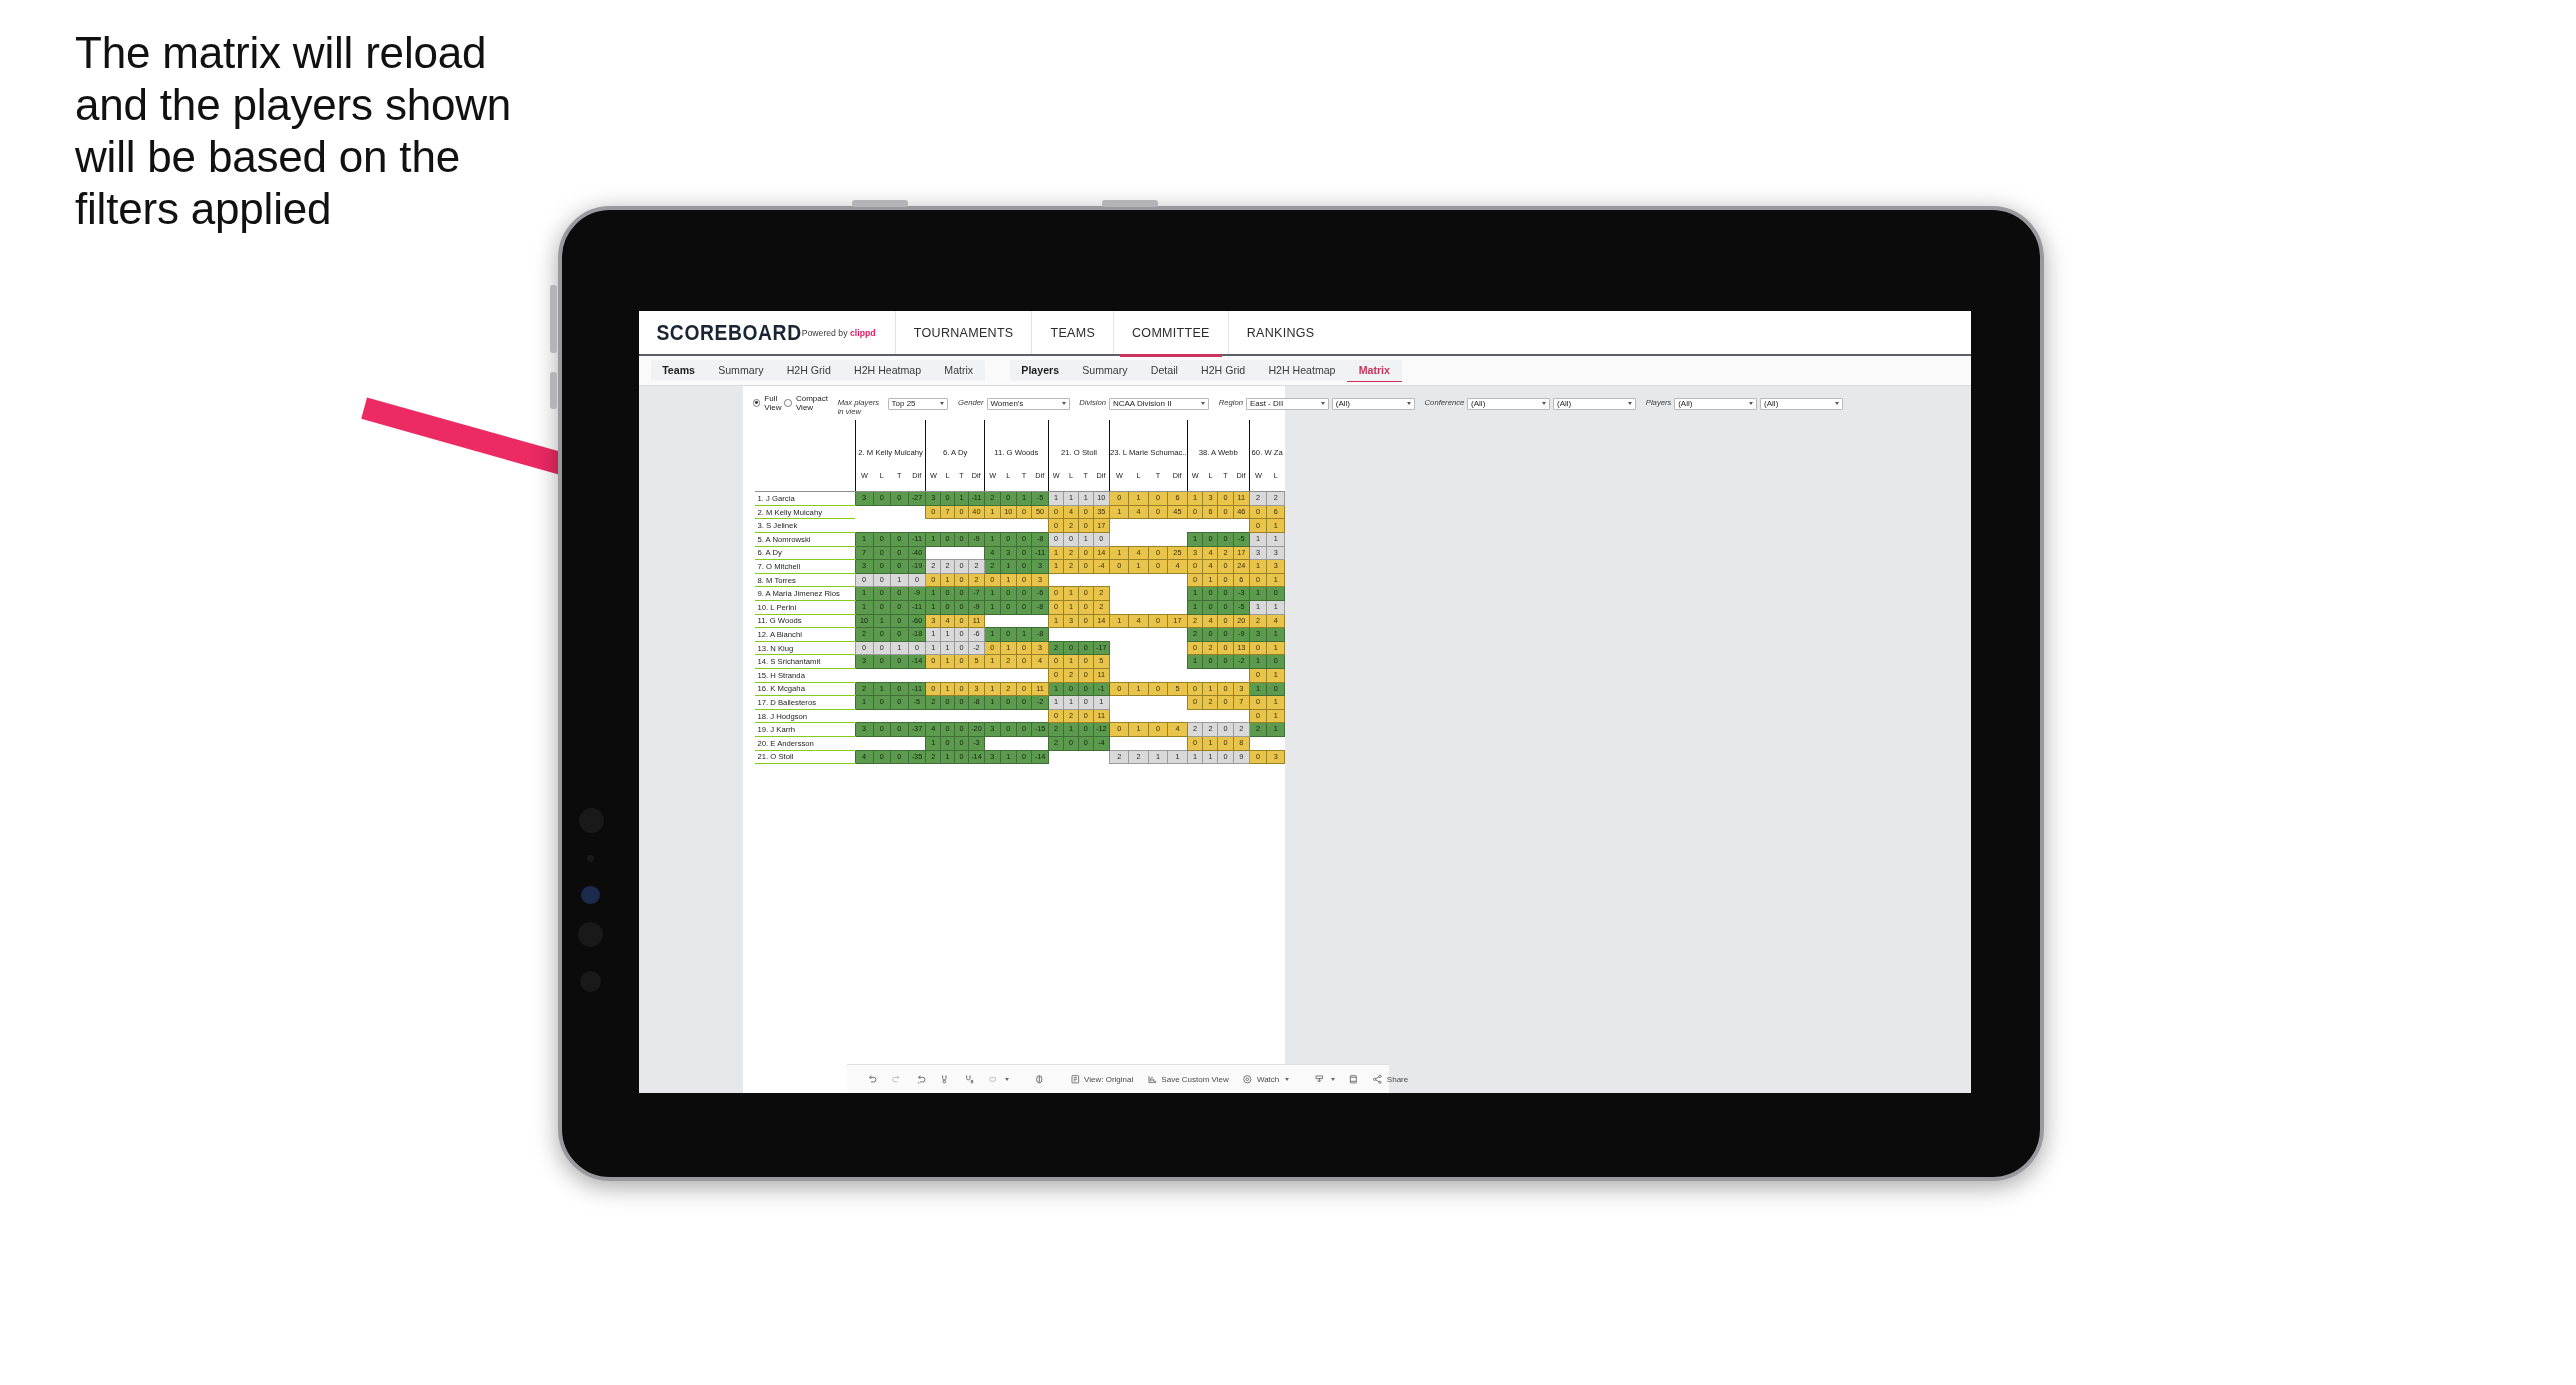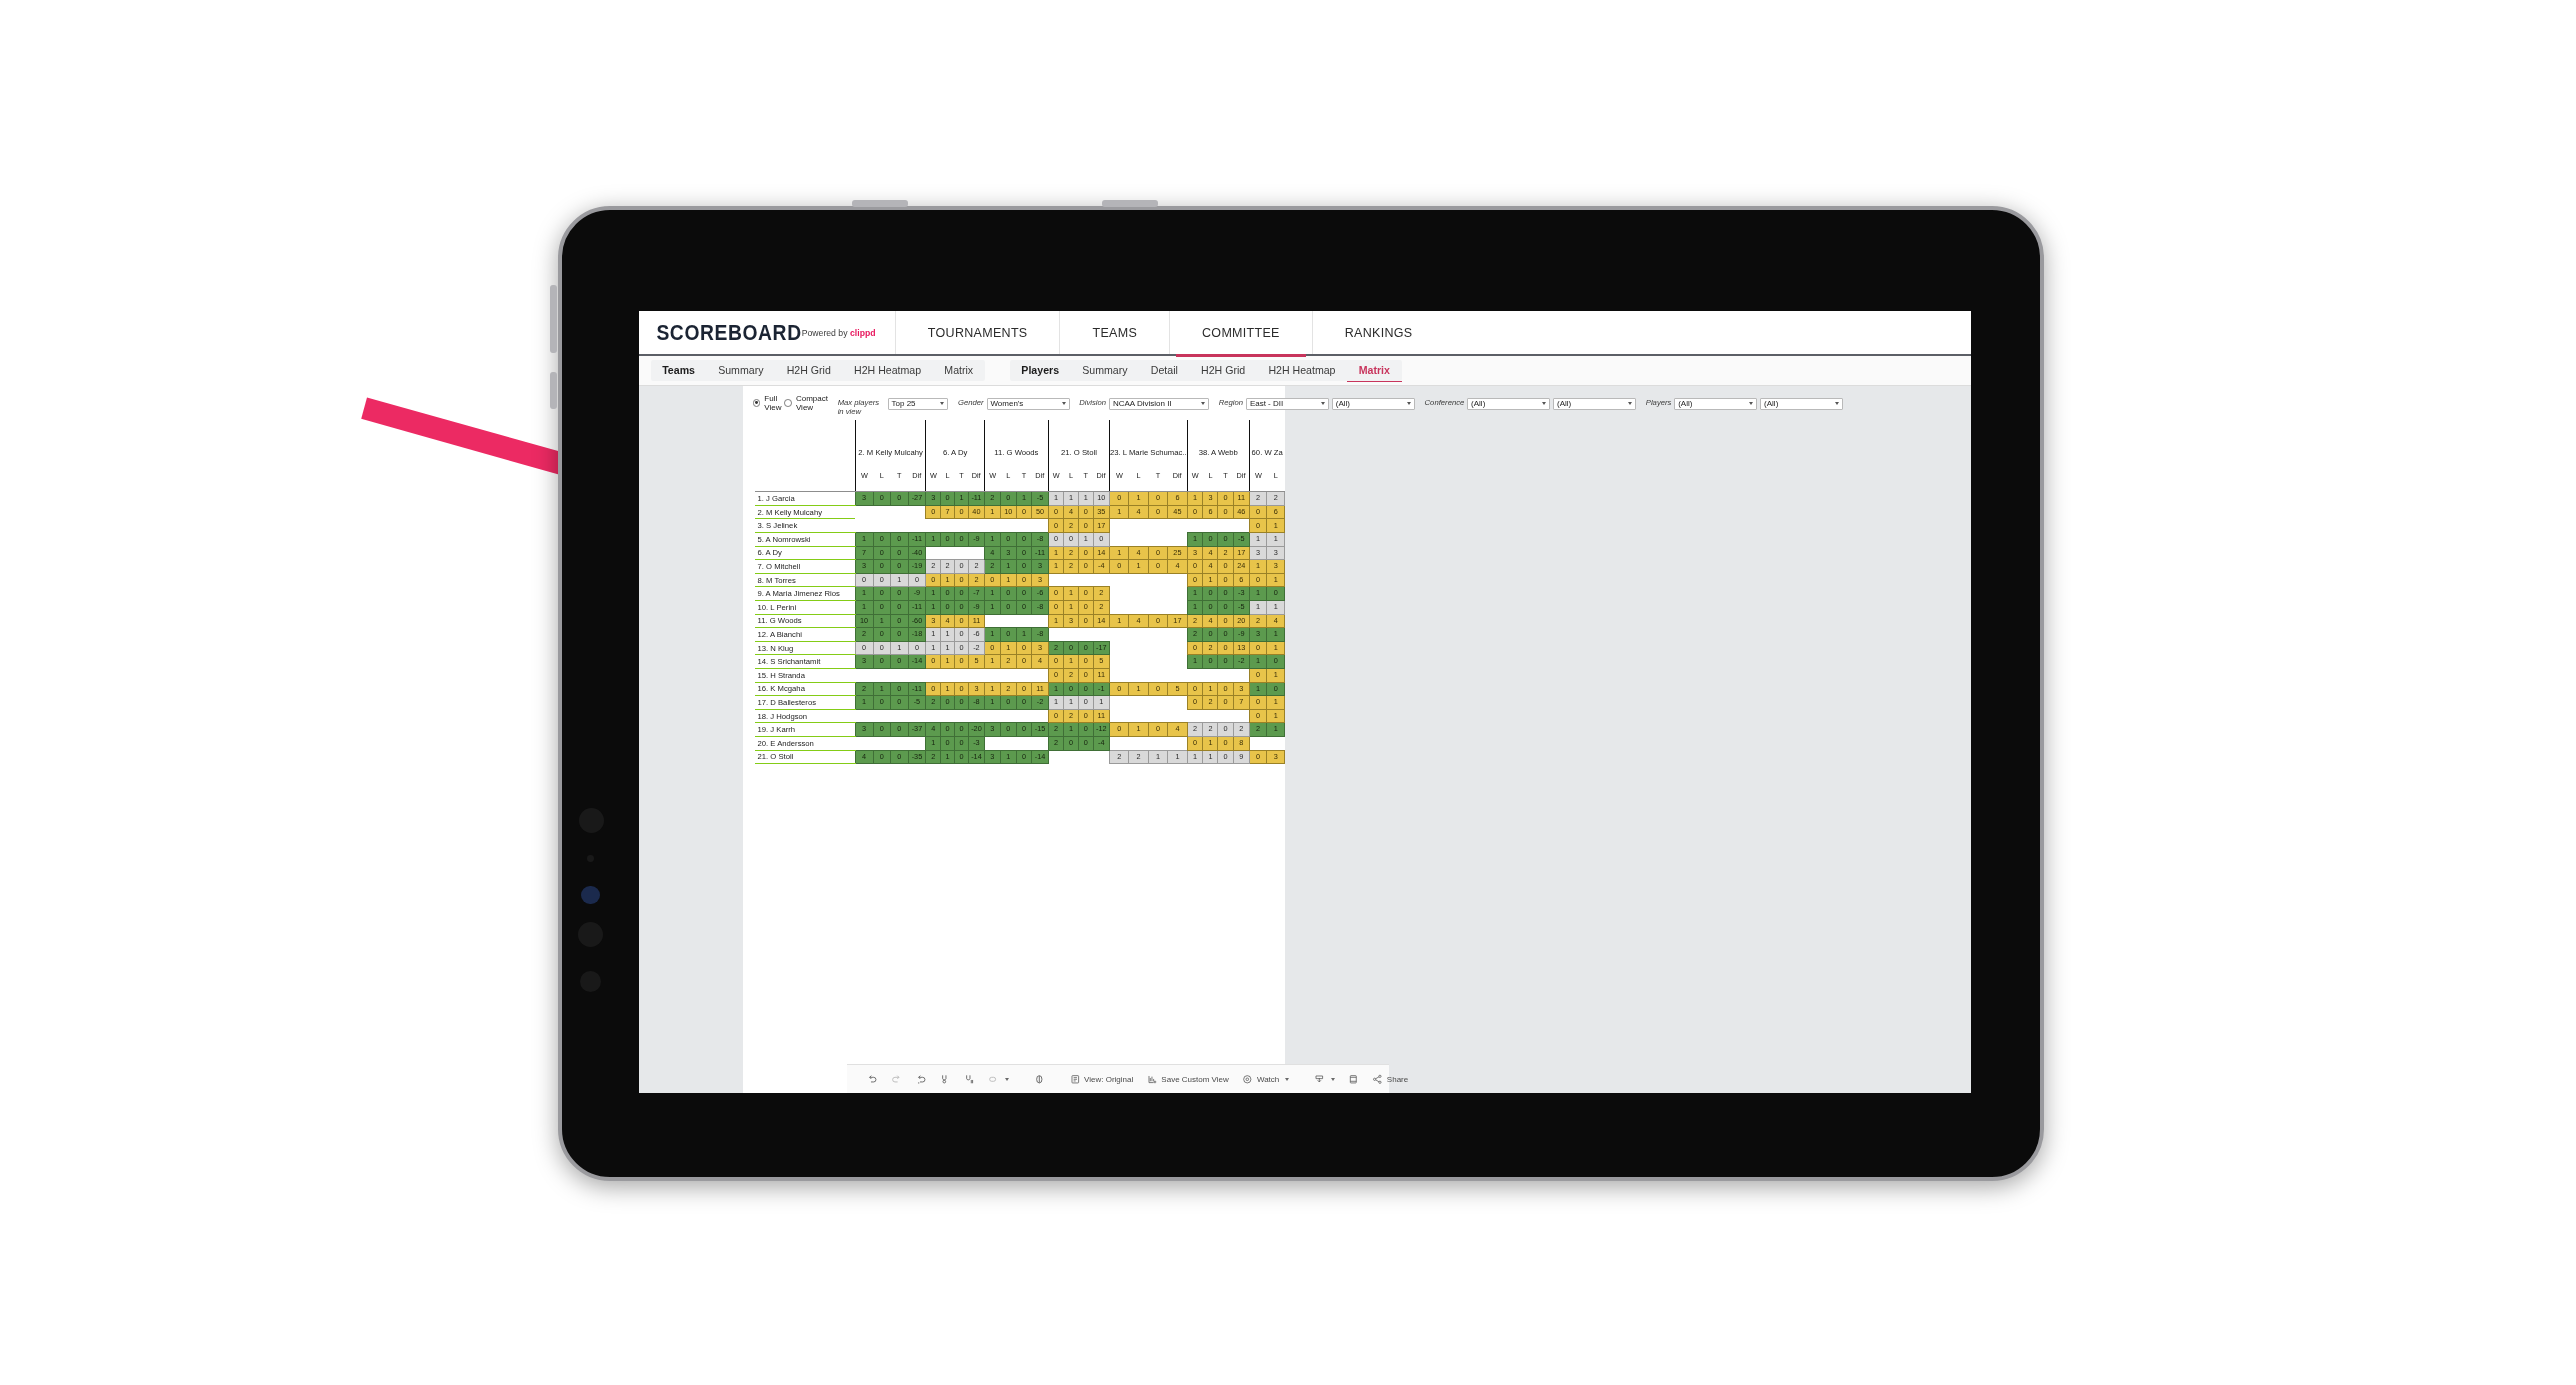--- a/index.html
+++ b/index.html
@@ -54,21 +54,21 @@
   
   #topnav { height: 45px; background:#ffffff; display:flex; align-items:center;
             border-bottom: 2.9px solid #5c5f66; position:relative; }
   .logo-wrap { padding: 0 19.3px 0 17.4px; display:flex; justify-content:center; }
   .logo-main { font-size: 19.3px; font-weight: 800; letter-spacing: 0.6px; color:#1b2433;
                font-family:"Liberation Sans", sans-serif; transform: scaleY(1.12); }
   .logo-sub { font-size: 8.7px; color:#3b3b3b; margin-top:6px; }
   .logo-sub b { color:#e8175d; font-weight:700; }
   .topnav-items { display:flex; height:100%; }
   .topnav-item {
-    padding: 0 32px; height:100%; display:flex; align-items:center;
+    padding: 0 18px; height:100%; display:flex; align-items:center;
     font-size: 12.5px; color:#2b2b2b; letter-spacing:0.3px; cursor:pointer;
     border-left: 1px solid #e3e3e3; position:relative;
   }
   .topnav-item.active::after {
     content:""; position:absolute; left:5.8px; right:5.8px; bottom:-2.9px; height:2.9px; background:#c8345c;
   }
 
   
   #subnav { height: 30px; background:#fafafa; display:flex; align-items:center;
             border-bottom:1px solid #dcdcdc; padding-left:11.6px; gap:0; }
@@ -150,20 +150,21 @@
   .tdiv { width:1px; height:13.5px; background:#d4d4d4; margin:0 5.8px; }
   .spacer { flex:1; }
   .tcaret { width:0;height:0;border-left:2.9px solid transparent;border-right:2.9px solid transparent;
             border-top:3.9px solid #6a6a6a; margin-left:1.9px; }
 </style>
 </head>
 <body>
 
 <div id="stage">
 
+  <div id="annotation">The matrix will reload and the players shown will be based on the filters applied</div>
 
   <svg id="arrow-svg" viewBox="0 0 620 200">
     <g>
       <polygon points="0,12 480,146 470,168 -6,34" fill="#ec2a63"></polygon>
       <polygon points="448,112 520,152 444,186" fill="#ec2a63"></polygon>
     </g>
   </svg>
 
   <div id="tablet">
     <div class="side-btn" id="btn-top1"></div>

